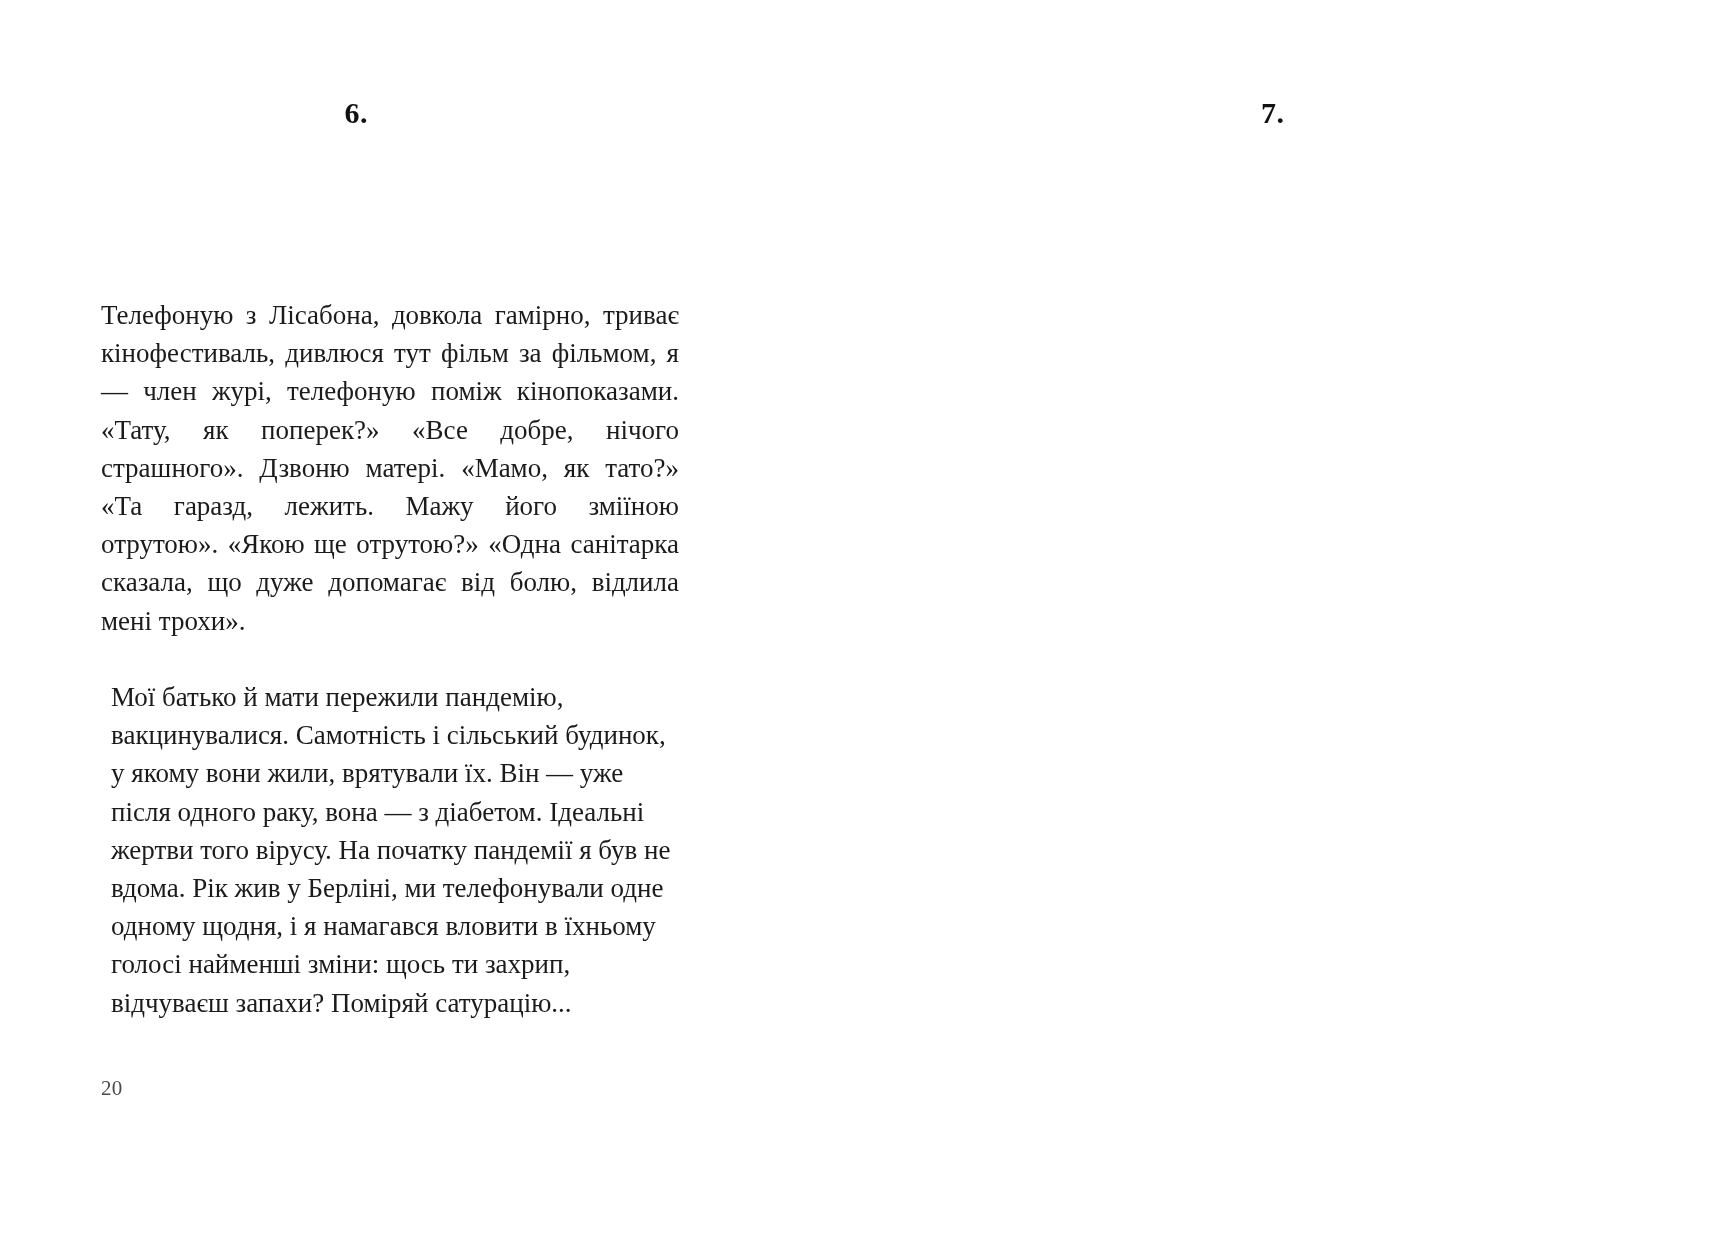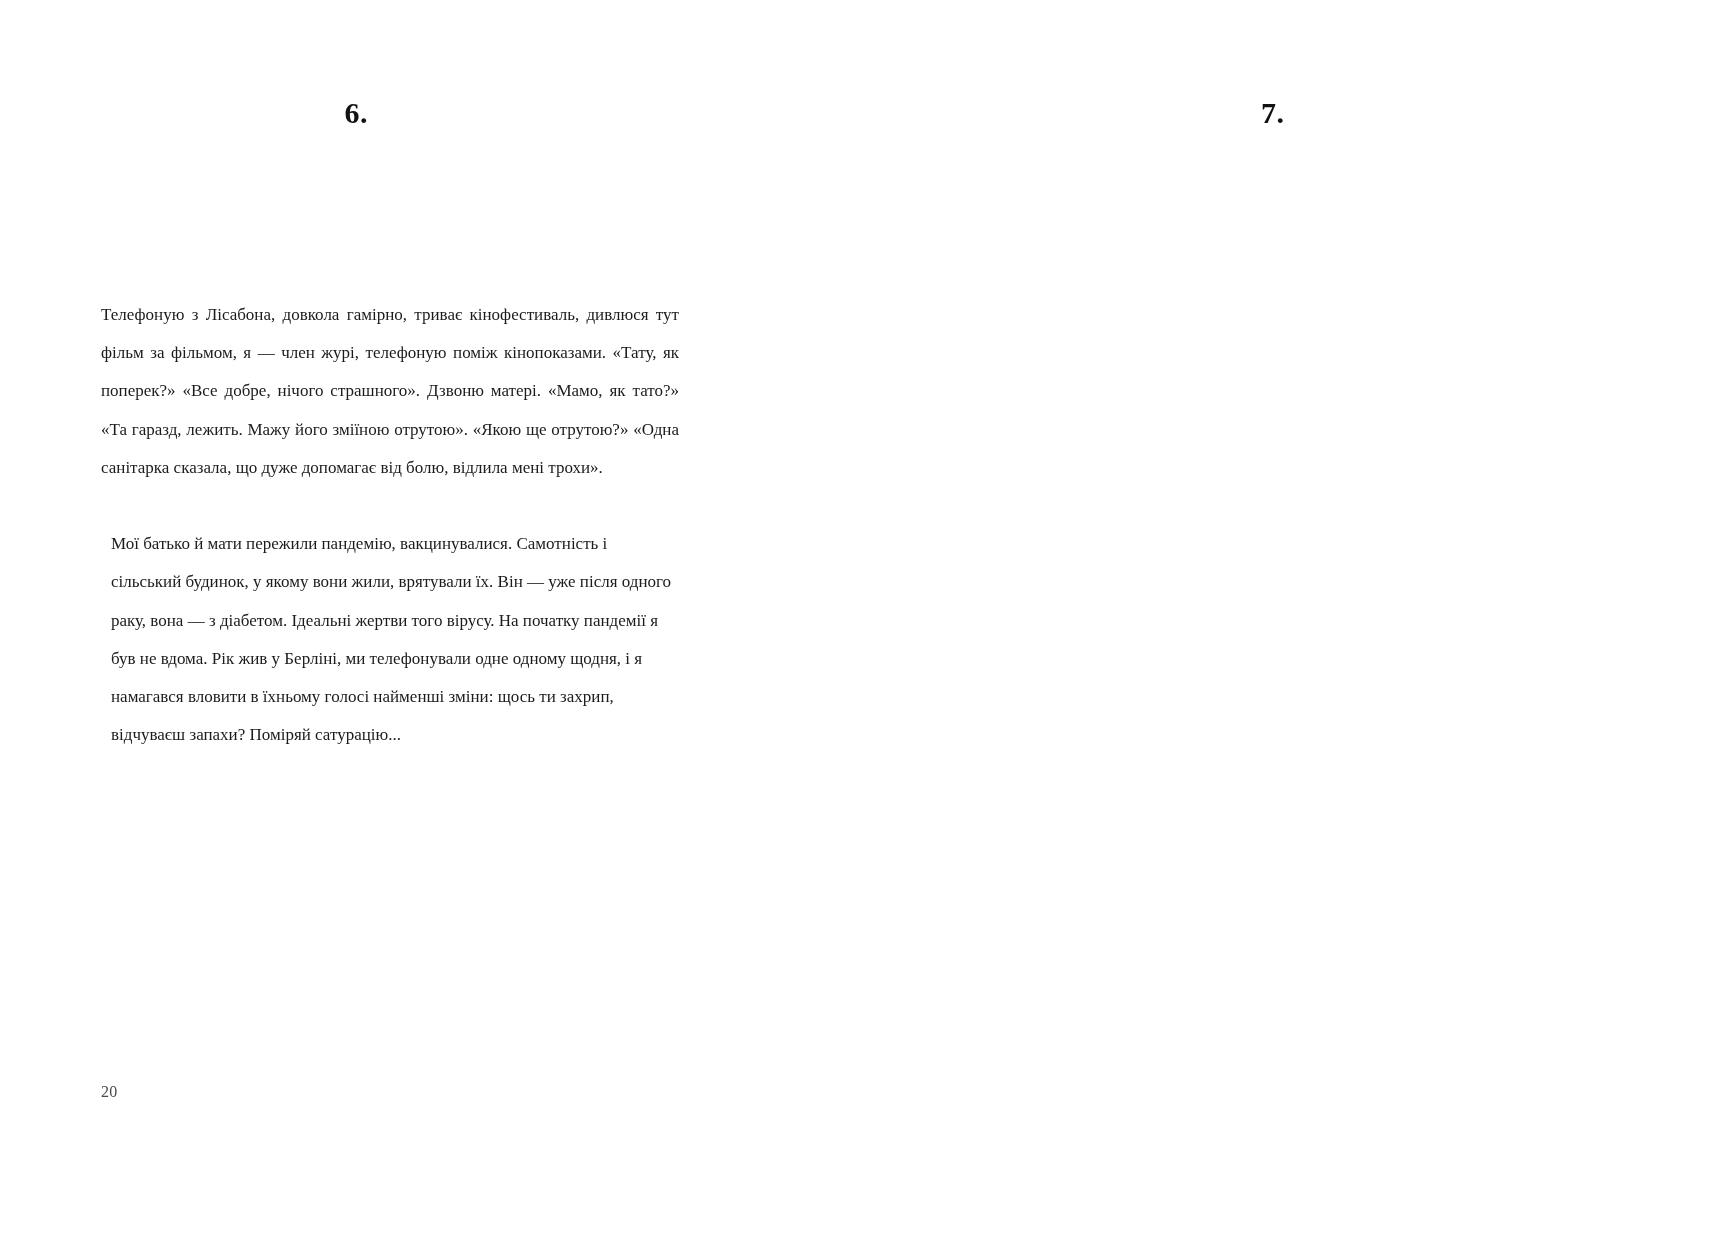--- a/index.html
+++ b/index.html
@@ -43,21 +43,21 @@
     letter-spacing: 0.5px;
     color: #121212;
   }
   .page-left .section-number  { left: -72px; }
   .page-right .section-number { left: -12px; }
 
   .textblock {
     position: absolute;
     top: 296px;
     width: 578px;
-    font-size: 17px;
+    font-size: 27px;
     line-height: 38.2px;
     text-align: justify;
     text-justify: inter-word;
     hyphens: manual;
     -webkit-hyphens: manual;
     color: #1b1b1b;
   }
   .page-left .textblock  { left: 101px; }
 
   p {
@@ -67,21 +67,21 @@
     margin-top: 38.2px;
     margin-left: 10px;
   }
   p.last-line-loose {
     text-align: left;
   }
 
   .folio {
     position: absolute;
     bottom: 157px;
-    font-size: 16px;
+    font-size: 21px;
     color: #4a4a4a;
     letter-spacing: 0.3px;
   }
   .page-left .folio  { left: 101px; }
 
   .gutter-shadow {
     position: absolute;
     top: 0;
     left: 856px;
     width: 1px;

